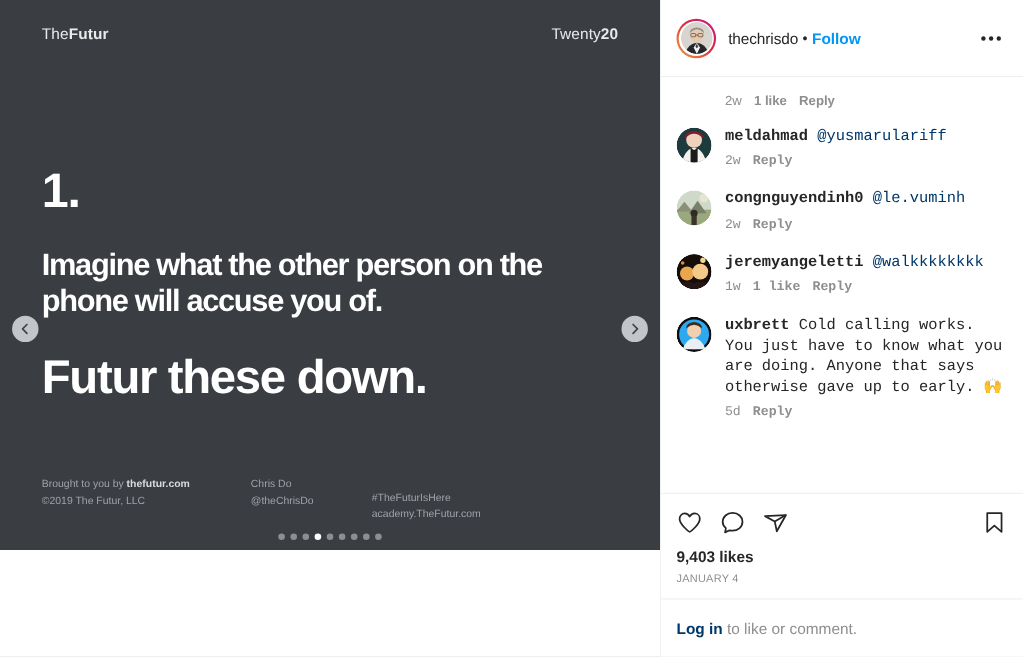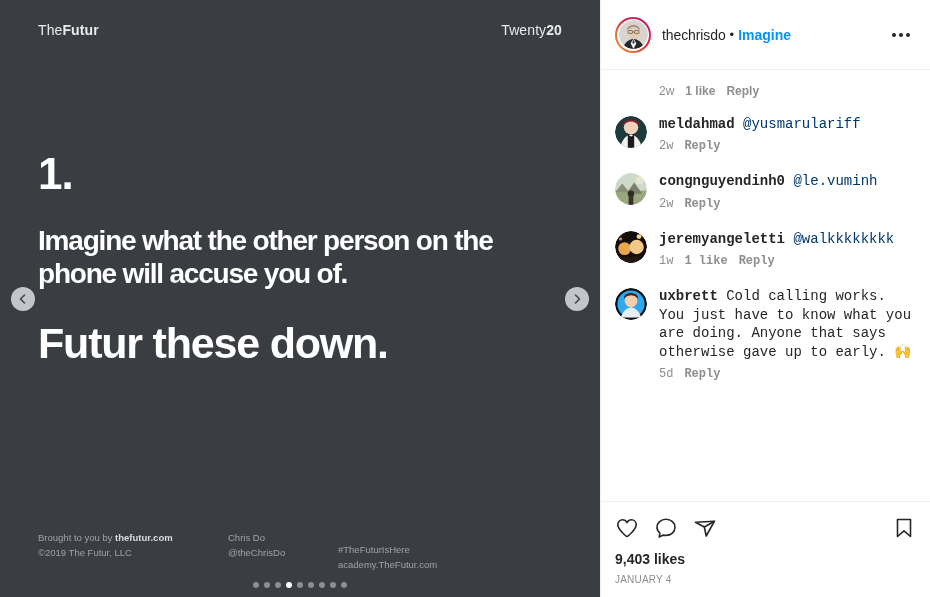--- a/index.html
+++ b/index.html
@@ -7,21 +7,21 @@
     width: 930px; height: 597px;
     overflow: hidden;
     font-family: "Liberation Sans", sans-serif;
     background: #fff;
   }
   .page { display: flex; width: 930px; height: 597px; }
 
   
   .media {
     position: relative;
-    width: 600px; height: 597px;
+    width: 600px; height: 500px;
     background: #3a3d42;
     overflow: hidden;
     flex: 0 0 600px;
   }
   .slide-top {
     position: absolute; top: 22px; left: 38px; right: 38px;
     display: flex; justify-content: space-between; align-items: center;
   }
   .brand-left, .brand-right {
     color: #e9eaec; font-size: 14px; letter-spacing: .1px;
@@ -255,21 +255,21 @@
               <path d="M5 40 Q9 27 20 26 Q31 27 35 40 Z" fill="#23262b"></path>
               <path d="M20 26 L16 32 L20 40 L24 32 Z" fill="#f2f2f2"></path>
               <path d="M20 27 L18.2 31 L20 33 L21.8 31 Z" fill="#3a3d42"></path>
             </g>
           </svg>
         </div>
       </div>
       <div style="display:flex;align-items:center;">
         <span class="hdr-name">thechrisdo</span>
         <span class="hdr-dot">•</span>
-        <span class="hdr-follow">Imagine</span>
+        <span class="hdr-follow">Follow</span>
       </div>
       <div class="hdr-spacer"></div>
       <div class="more-dots">
         <i></i>
           <i></i>
           <i></i>
       </div>
     </div>
 
     <div class="comments">
@@ -410,15 +410,18 @@
         <span class="act">
           <svg width="24" height="24" viewBox="0 0 24 24">
             <path d="M5.5 3.5 H18.5 V20.5 L12 14.8 L5.5 20.5 Z" fill="none" stroke="#262626" stroke-width="1.6" stroke-linejoin="round"></path>
           </svg>
         </span>
       </div>
       <div class="likes">9,403 likes</div>
       <div class="date">JANUARY 4</div>
     </div>
 
+    <div class="login-bar">
+      <a>Log in</a><span> to like or comment.</span>
+    </div>
 
   </div>
 </div>
 
 </body></html>

